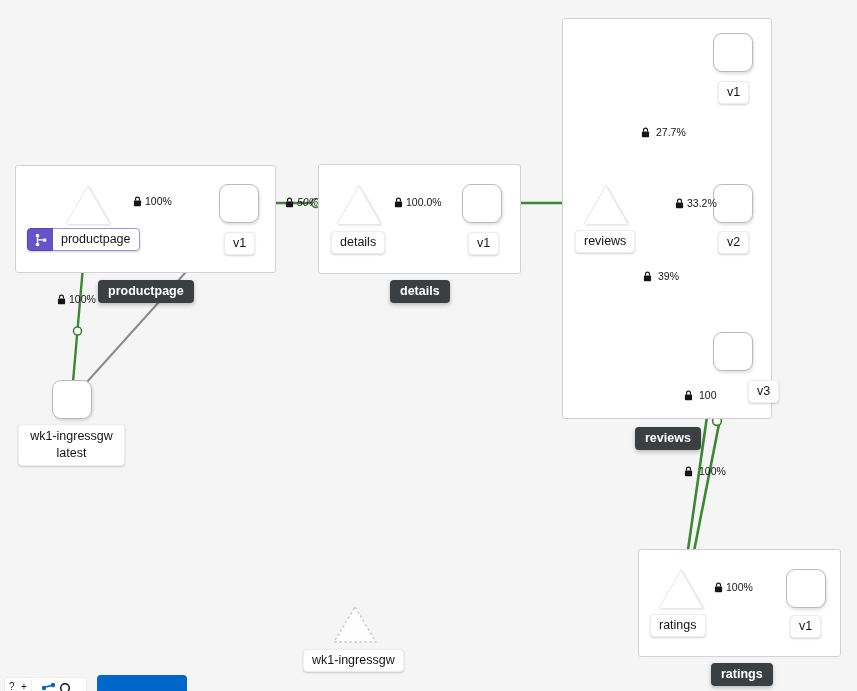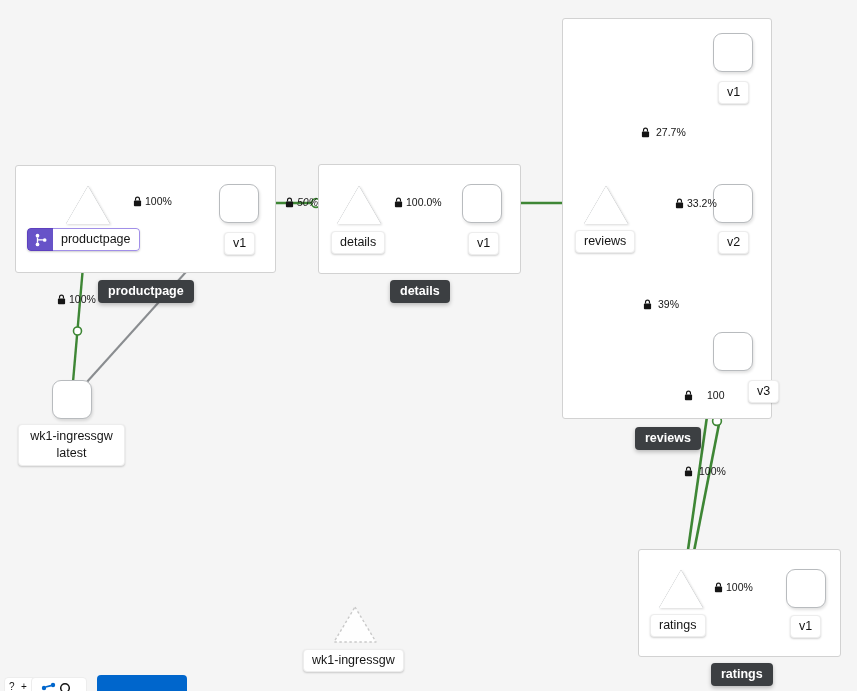--- a/index.html
+++ b/index.html
@@ -325,34 +325,34 @@
   </div>
 
   <div class="edge-label" style="left:675px;top:197px;">
     <svg class="lock" width="9" height="11" viewBox="0 0 10 12">
       <rect x="1" y="5" width="8" height="6.2" rx="1" fill="#151515"></rect>
       <path d="M2.8,5 V3.4 a2.2,2.2 0 0 1 4.4,0 V5" fill="none" stroke="#151515" stroke-width="1.3"></path>
     </svg>
     <span class="pct">33.2%</span>
   </div>
 
-  <div class="edge-label" style="left:643px;top:270px;margin-top:28px;">
+  <div class="edge-label" style="left:643px;top:270px;">
     <svg class="lock" width="9" height="11" viewBox="0 0 10 12">
       <rect x="1" y="5" width="8" height="6.2" rx="1" fill="#151515"></rect>
       <path d="M2.8,5 V3.4 a2.2,2.2 0 0 1 4.4,0 V5" fill="none" stroke="#151515" stroke-width="1.3"></path>
     </svg>
     <span class="pct" style="margin-left:3px;">39%</span>
   </div>
 
   <div class="edge-label" style="left:684px;top:389px;">
     <svg class="lock" width="9" height="11" viewBox="0 0 10 12">
       <rect x="1" y="5" width="8" height="6.2" rx="1" fill="#151515"></rect>
       <path d="M2.8,5 V3.4 a2.2,2.2 0 0 1 4.4,0 V5" fill="none" stroke="#151515" stroke-width="1.3"></path>
     </svg>
-    <span class="pct" style="margin-left:11px;">100</span>
+    <span class="pct" style="margin-left:3px;">100</span>
   </div>
 
   <div class="edge-label" style="left:684px;top:465px;">
     <svg class="lock" width="9" height="11" viewBox="0 0 10 12">
       <rect x="1" y="5" width="8" height="6.2" rx="1" fill="#151515"></rect>
       <path d="M2.8,5 V3.4 a2.2,2.2 0 0 1 4.4,0 V5" fill="none" stroke="#151515" stroke-width="1.3"></path>
     </svg>
     <span class="pct" style="margin-left:3px;">100%</span>
   </div>
 

